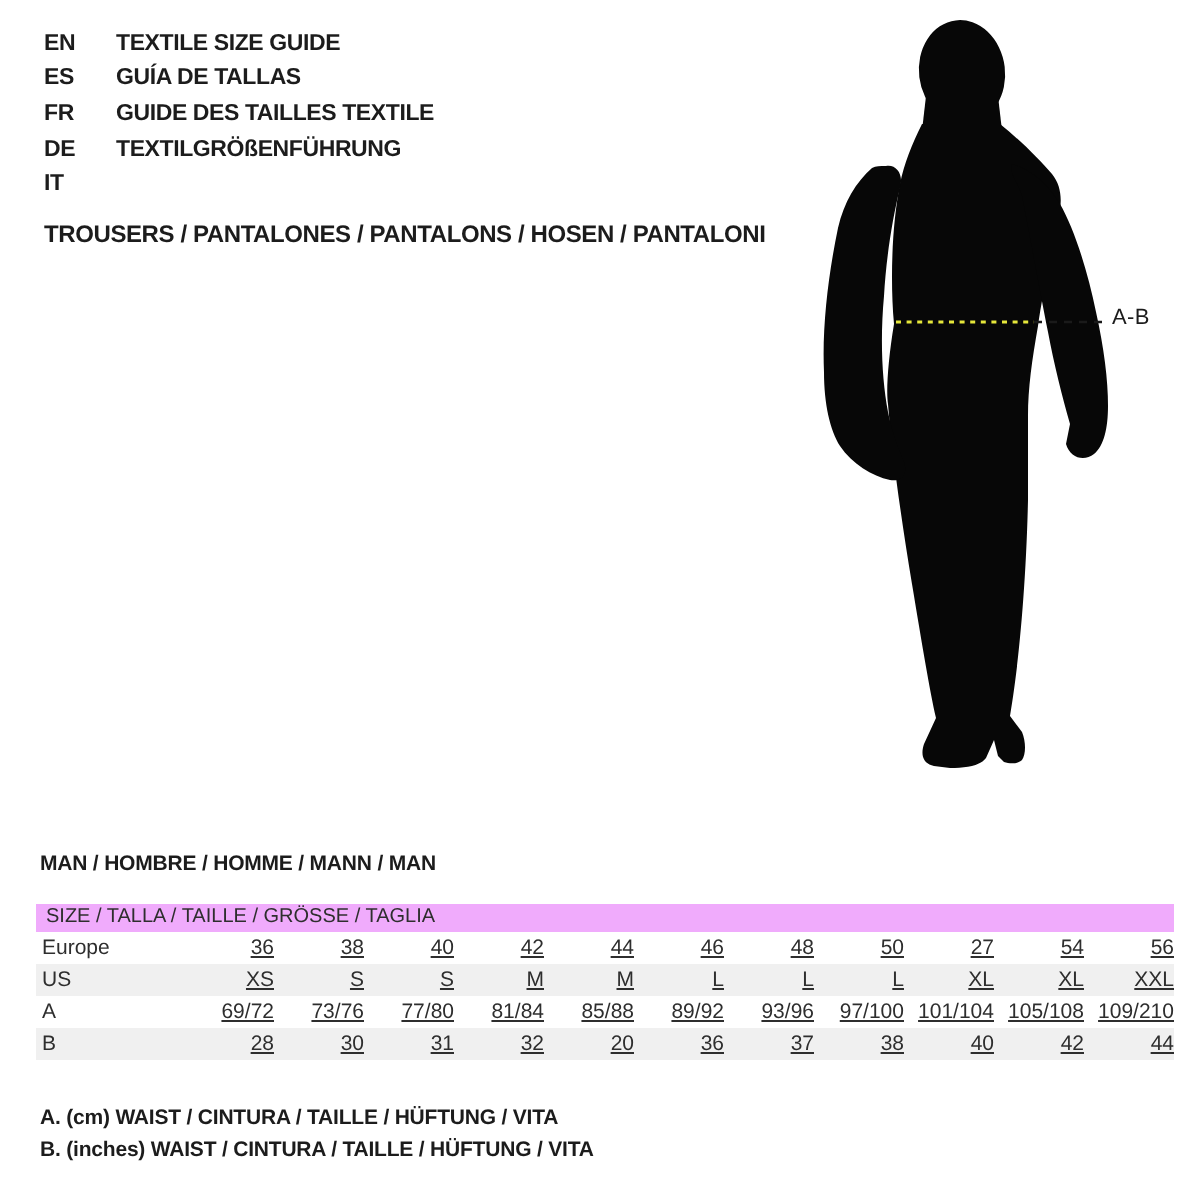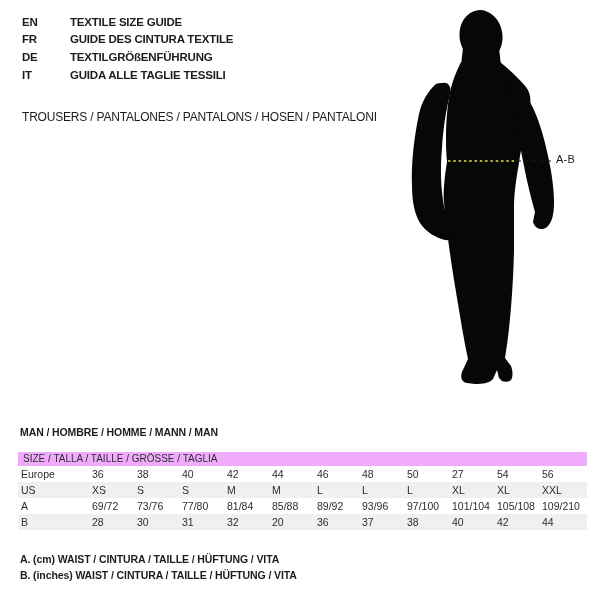--- a/index.html
+++ b/index.html
@@ -4,68 +4,71 @@
 <style>
   html,body{margin:0;padding:0;}
   body{
     width:600px;height:600px;position:relative;overflow:hidden;
     background:#ffffff;color:#1c1c1c;
     font-family:"Liberation Sans", sans-serif;
   }
   
   .lang-block{position:absolute;left:22px;top:13px;}
   .lang-row{display:flex;height:17.6px;align-items:center;
-    font-size:11.5px;font-weight:bold;letter-spacing:-0.2px;gap:12px;}
+    font-size:11.5px;font-weight:bold;letter-spacing:-0.2px;}
   .lang-code{width:36px;}
   .category{position:absolute;left:22px;top:110px;
-    font-size:12px;font-weight:normal;letter-spacing:-0.2px;}
+    font-size:12px;font-weight:bold;letter-spacing:-0.2px;}
 
   
   .figure-svg{position:absolute;left:0;top:0;width:600px;height:400px;}
   .silhouette{fill:#070707;}
   .measure-line{fill:none;}
   .ab-label{position:absolute;left:556px;top:153px;font-size:11px;letter-spacing:0.2px;}
 
   
   .gender{position:absolute;left:20px;top:426px;font-size:10.5px;font-weight:bold;letter-spacing:-0.1px;}
 
   
   .size-table{position:absolute;left:18px;top:452px;width:569px;font-size:10.5px;color:#2e2e2e;}
   .st-header{height:14px;line-height:14px;padding-left:5px;background:#c6c6c6;
     font-size:10px;color:#2e2e2e;letter-spacing:0;}
   .t-row{display:flex;height:16px;line-height:16px;}
   .t-row.stripe{background:#f0f0f0;gap:36px;}
   .t-label{width:74px;padding-left:3px;box-sizing:border-box;}
   .t-cells{flex:1;display:flex;}
-  .t-cell{width:45px;text-align:left;white-space:nowrap;}
+  .t-cell{width:45px;text-align:right;white-space:nowrap;text-decoration:underline;}
 
   
   .footnotes{position:absolute;left:20px;top:551px;}
   .footnote{font-size:10.5px;font-weight:bold;line-height:16px;letter-spacing:-0.1px;}
 </style>
 </head>
 <body>
 
 <div class="lang-block">
   <div>
       <div class="lang-row">
       <span class="lang-code">EN</span>
       <span class="lang-label">TEXTILE SIZE GUIDE</span>
     </div>
       <div class="lang-row">
+      <span class="lang-code">ES</span>
+      <span class="lang-label">GUÍA DE TALLAS</span>
+    </div>
+      <div class="lang-row">
       <span class="lang-code">FR</span>
-      <span class="lang-label">GUIDE DES CINTURA TEXTILE</span>
+      <span class="lang-label">GUIDE DES TAILLES TEXTILE</span>
     </div>
       <div class="lang-row">
       <span class="lang-code">DE</span>
       <span class="lang-label">TEXTILGRÖßENFÜHRUNG</span>
     </div>
       <div class="lang-row">
       <span class="lang-code">IT</span>
-      <span class="lang-label">GUIDA ALLE TAGLIE TESSILI</span>
     </div>
     </div>
 </div>
 
 <div class="category">TROUSERS / PANTALONES / PANTALONS / HOSEN / PANTALONI</div>
 
 <svg class="figure-svg" viewBox="0 0 600 400">
   <g class="silhouette" style="fill: rgb(7, 7, 7);">
 
     <ellipse cx="481" cy="36" rx="21.5" ry="26" transform="rotate(-7 481 36)"></ellipse>

